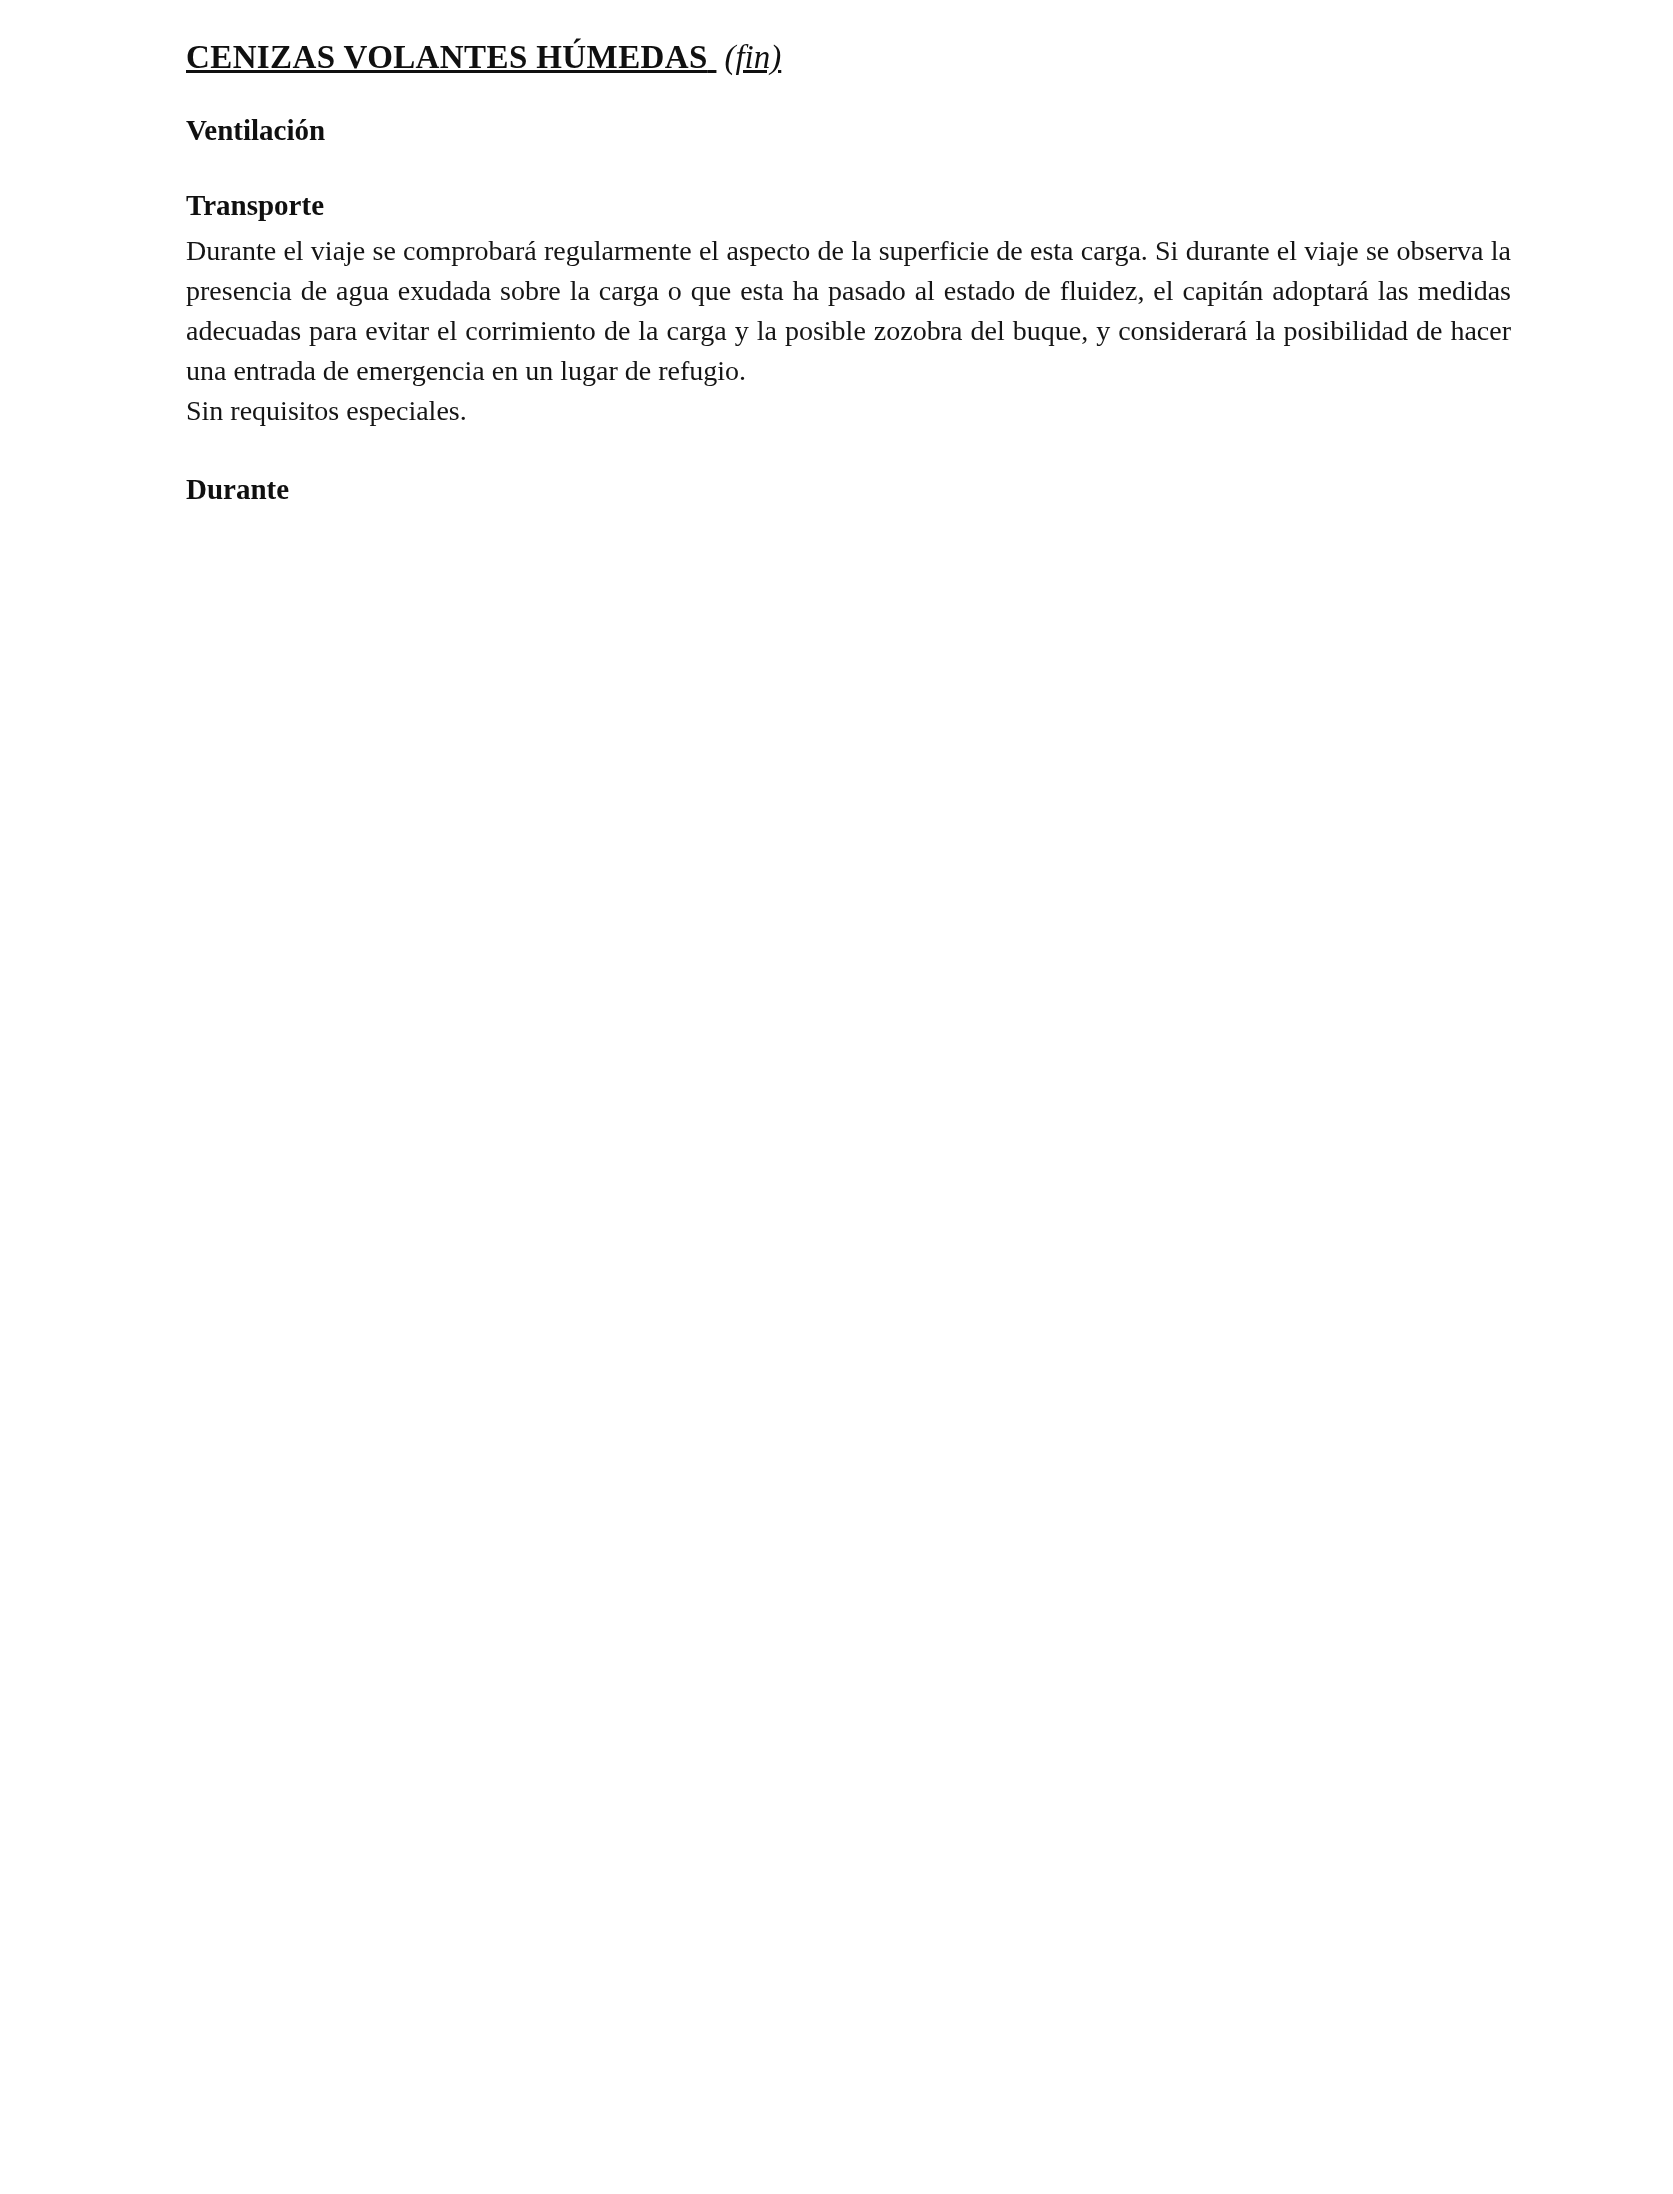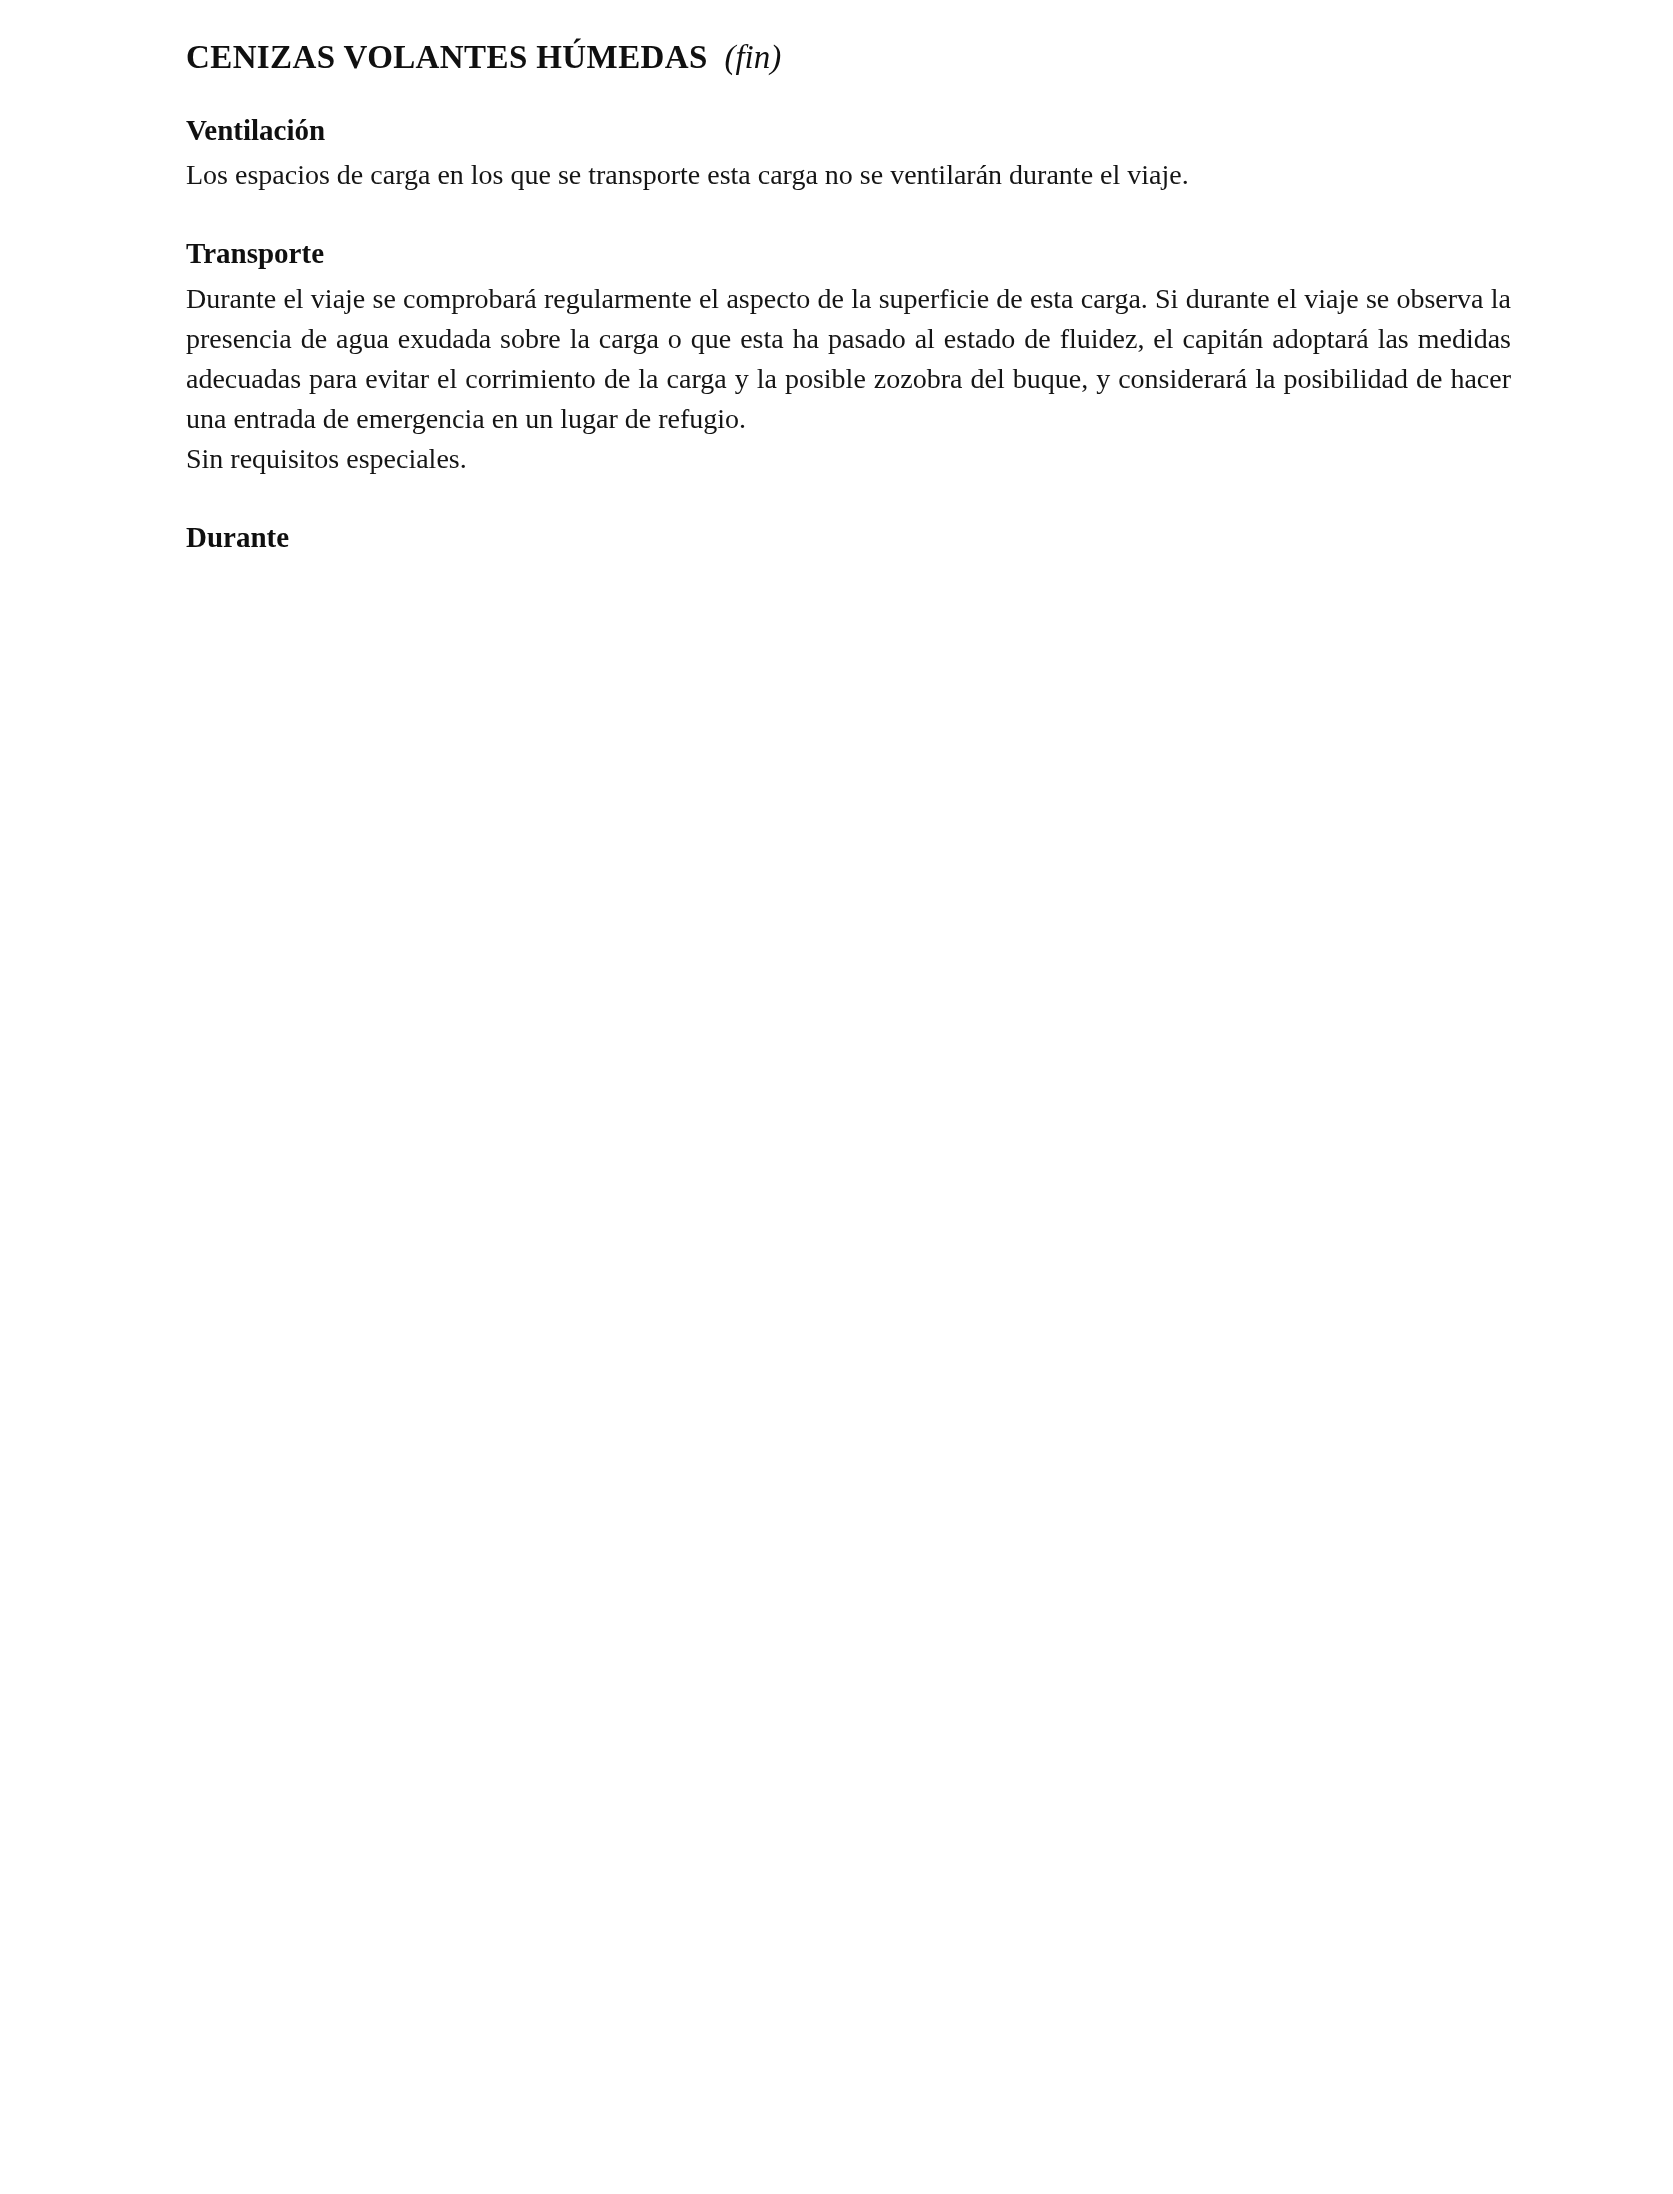--- a/index.html
+++ b/index.html
@@ -17,20 +17,21 @@
     color: #111111;
     font-family: "Liberation Serif", "DejaVu Serif", serif;
   }
   .doc-title {
     margin: 0 0 35px 0;
     font-size: 33px;
     line-height: 1.2;
     font-weight: bold;
     letter-spacing: 0.4px;
     color: #101010;
+    text-decoration: underline;
   }
   .doc-title .title-suffix {
     font-weight: normal;
     font-style: italic;
     letter-spacing: 0px;
     margin-left: 8px;
   }
   .section-heading {
     margin: 41px 0 8px 0;
     font-size: 29px;
@@ -54,21 +55,20 @@
 
 <div class="page">
 
   <h1 class="doc-title">
     <span>CENIZAS VOLANTES HÚMEDAS</span>
     <span class="title-suffix">(fin)</span>
   </h1>
 
   <section>
     <h2 class="section-heading">Ventilación</h2>
-    <p class="section-body">Los espacios de carga en los que se transporte esta carga no se ventilarán durante el viaje.</p>
   </section>
 
   <section>
     <h2 class="section-heading">Transporte</h2>
     <p class="section-body">Durante el viaje se comprobará regularmente el aspecto de la superficie de esta carga. Si durante el viaje se observa la presencia de agua exudada sobre la carga o que esta ha pasado al estado de fluidez, el capitán adoptará las medidas adecuadas para evitar el corrimiento de la carga y la posible zozobra del buque, y considerará la posibilidad de hacer una entrada de emergencia en un lugar de refugio.</p>
   </section>
 
   <section>
     <p class="section-body">Sin requisitos especiales.</p>
   </section>

